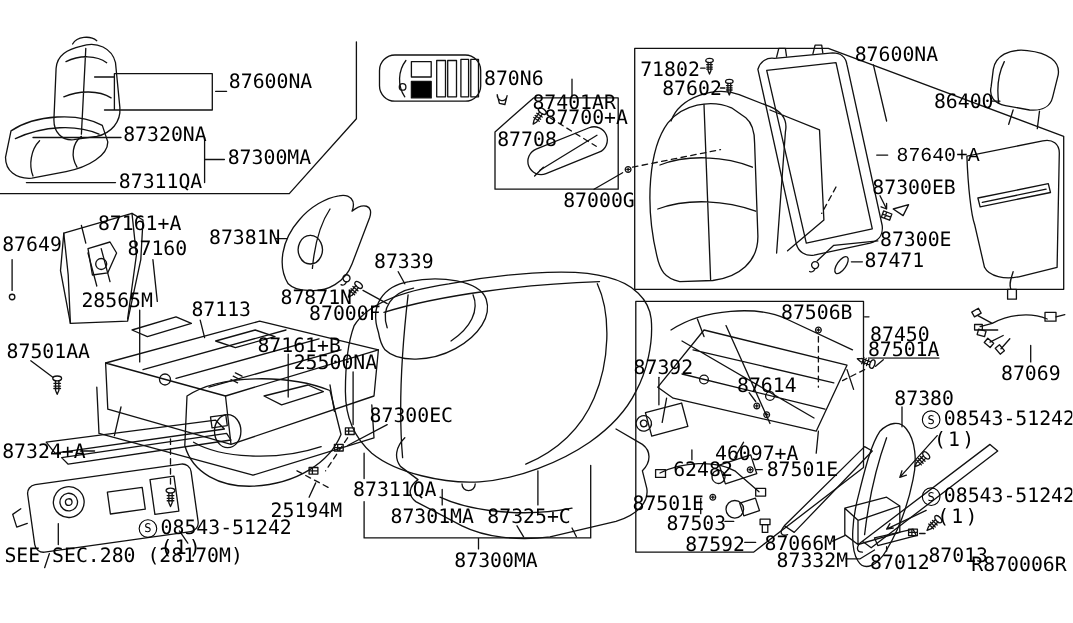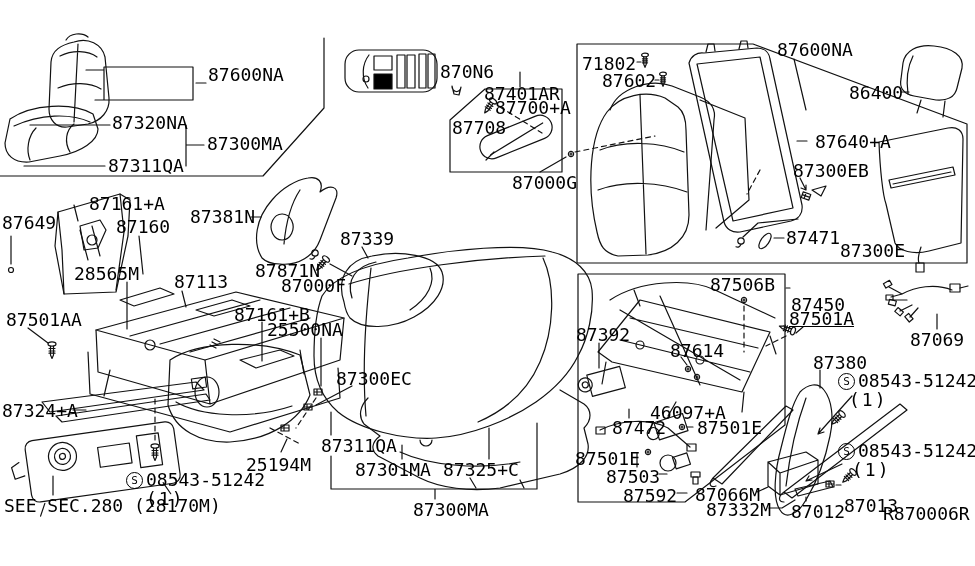--- a/index.html
+++ b/index.html
@@ -296,31 +296,31 @@
       <div class="plabel" style="left: 413px; top: 501px;">87300MA</div>
       <div class="plabel" style="left: 440px; top: 63px;">870N6</div>
       <div class="plabel" style="left: 495px; top: 55px; margin-top: 44px;">87700+A</div>
       <div class="plabel" style="left: 484px; top: 85px;">87401AR</div>
       <div class="plabel" style="left: 452px; top: 119px;">87708</div>
       <div class="plabel" style="left: 512px; top: 174px;">87000G</div>
       <div class="plabel" style="left: 582px; top: 55px;">71802</div>
       <div class="plabel" style="left: 602px; top: 72px;">87602</div>
       <div class="plabel" style="left: 777px; top: 41px;">87600NA</div>
       <div class="plabel" style="left: 849px; top: 84px;">86400</div>
-      <div class="plabel" style="left: 815px; top: 133px;">87640+A</div>
+      <div class="plabel" style="left: 815px; top: 133px; font-family: Liberation Mono, monospace;">87640+A</div>
       <div class="plabel" style="left: 793px; top: 162px;">87300EB</div>
-      <div class="plabel" style="left: 840px; top: 210px; margin-top: 32px;">87300E</div>
+      <div class="plabel" style="left: 800px; top: 210px;">87300E</div>
       <div class="plabel" style="left: 786px; top: 229px;">87471</div>
       <div class="plabel" style="left: 710px; top: 276px;">87506B</div>
       <div class="plabel" style="left: 791px; top: 296px;">87450</div>
       <div class="plabel" style="left: 789px; top: 310px; text-decoration: underline;">87501A</div>
       <div class="plabel" style="left: 576px; top: 326px;">87392</div>
       <div class="plabel" style="left: 670px; top: 342px;">87614</div>
       <div class="plabel" style="left: 650px; top: 404px;">46097+A</div>
-      <div class="plabel" style="left: 612px; top: 419px;">87472</div>
+      <div class="plabel" style="left: 612px; top: 419px;">62482</div>
       <div class="plabel" style="left: 697px; top: 419px;">87501E</div>
       <div class="plabel" style="left: 575px; top: 450px;">87501E</div>
       <div class="plabel" style="left: 606px; top: 468px;">87503</div>
       <div class="plabel" style="left: 623px; top: 487px;">87592</div>
       <div class="plabel" style="left: 695px; top: 486px;">87066M</div>
       <div class="plabel" style="left: 706px; top: 501px;">87332M</div>
       <div class="plabel" style="left: 791px; top: 503px;">87012</div>
       <div class="plabel" style="left: 844px; top: 477px; margin-top: 20px;">87013</div>
       <div class="plabel" style="left: 813px; top: 354px;">87380</div>
       <div class="plabel" style="left: 838px; top: 372px;">

